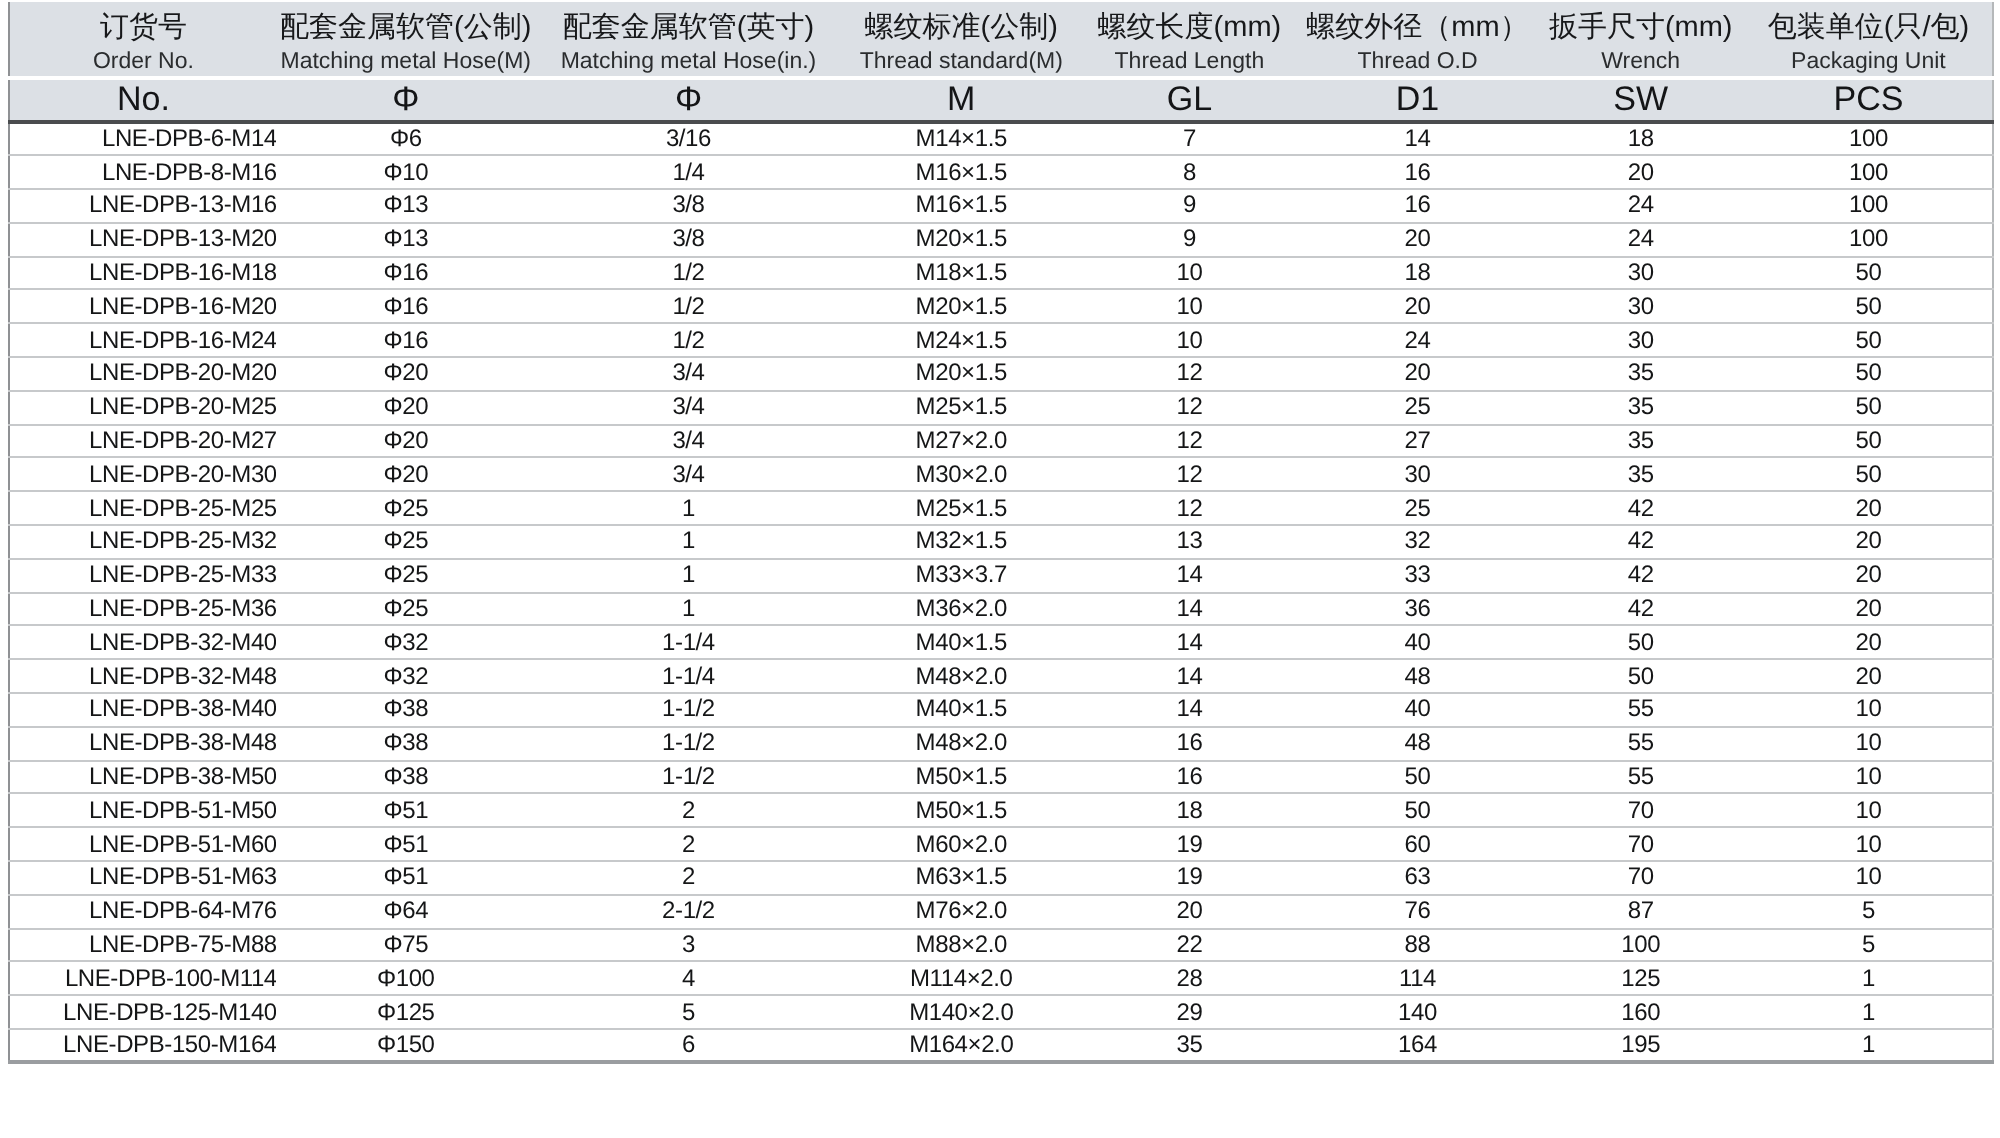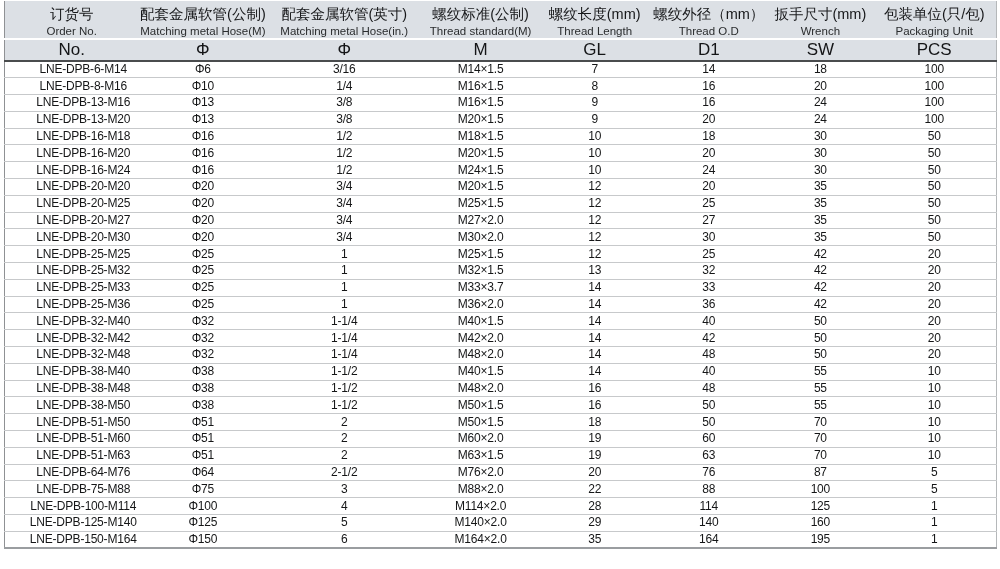--- a/index.html
+++ b/index.html
@@ -57,21 +57,21 @@
     font-size: 12px;
     line-height: 15px;
     text-align: center;
     vertical-align: middle;
     color: #151617;
     letter-spacing: -0.2px;
     white-space: nowrap;
     overflow: hidden;
   }
   tbody td:first-child {
-    text-align: center;
+    text-align: right;
     padding-left: 23px;
   }
   col.c1 { width: 13.5%; }
   col.c2 { width: 13.0%; }
   col.c3 { width: 15.5%; }
   col.c4 { width: 12.0%; }
   col.c5 { width: 11.0%; }
   col.c6 { width: 12.0%; }
   col.c7 { width: 10.5%; }
   col.c8 { width: 12.5%; }
@@ -292,30 +292,20 @@
           <td>LNE-DPB-32-M40</td>
           <td>Φ32</td>
           <td>1-1/4</td>
           <td>M40×1.5</td>
           <td>14</td>
           <td>40</td>
           <td>50</td>
           <td>20</td>
         </tr>
         <tr>
-          <td>LNE-DPB-32-M42</td>
-          <td>Φ32</td>
-          <td>1-1/4</td>
-          <td>M42×2.0</td>
-          <td>14</td>
-          <td>42</td>
-          <td>50</td>
-          <td>20</td>
-        </tr>
-        <tr>
           <td>LNE-DPB-32-M48</td>
           <td>Φ32</td>
           <td>1-1/4</td>
           <td>M48×2.0</td>
           <td>14</td>
           <td>48</td>
           <td>50</td>
           <td>20</td>
         </tr>
         <tr>

